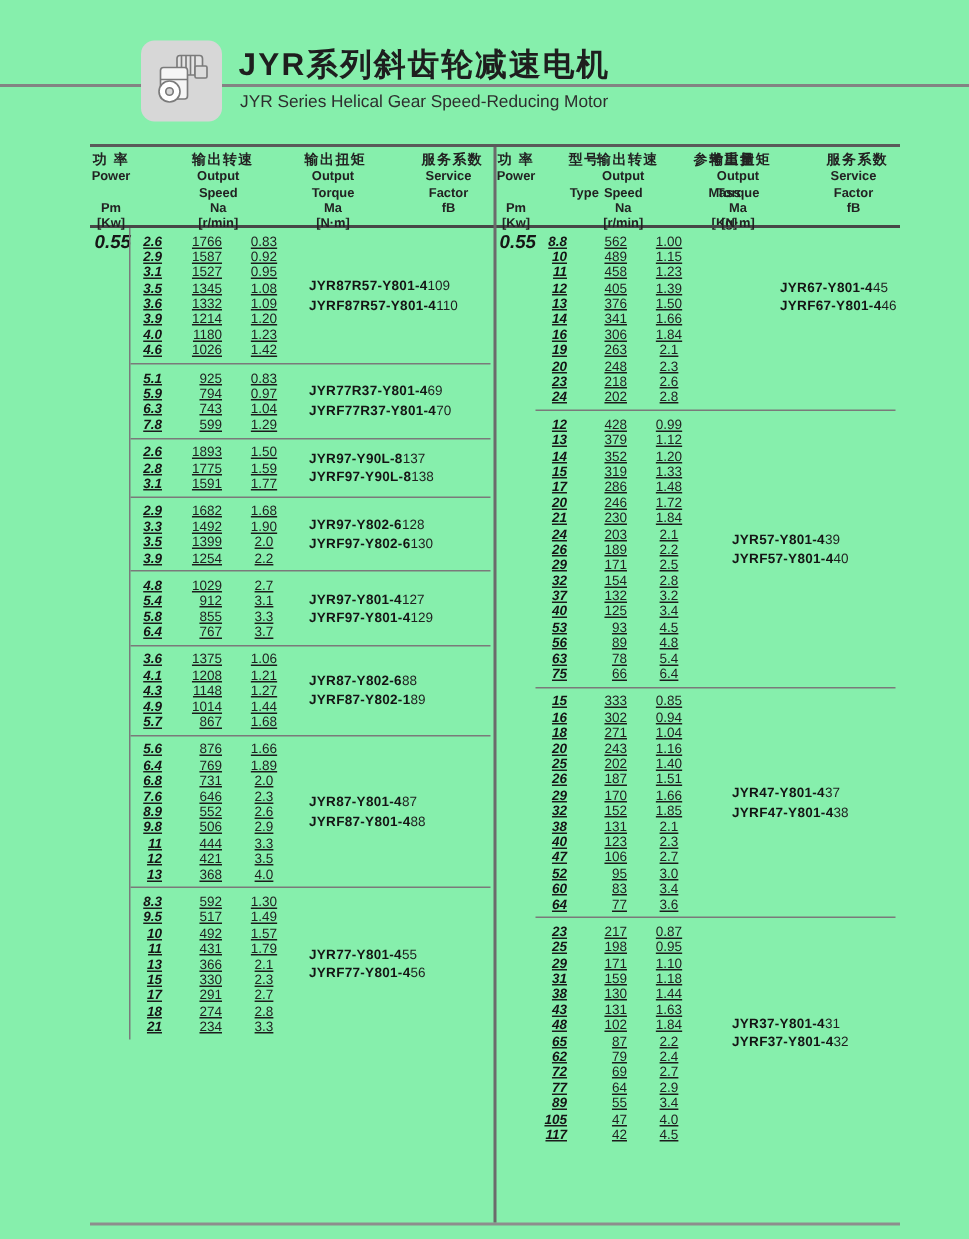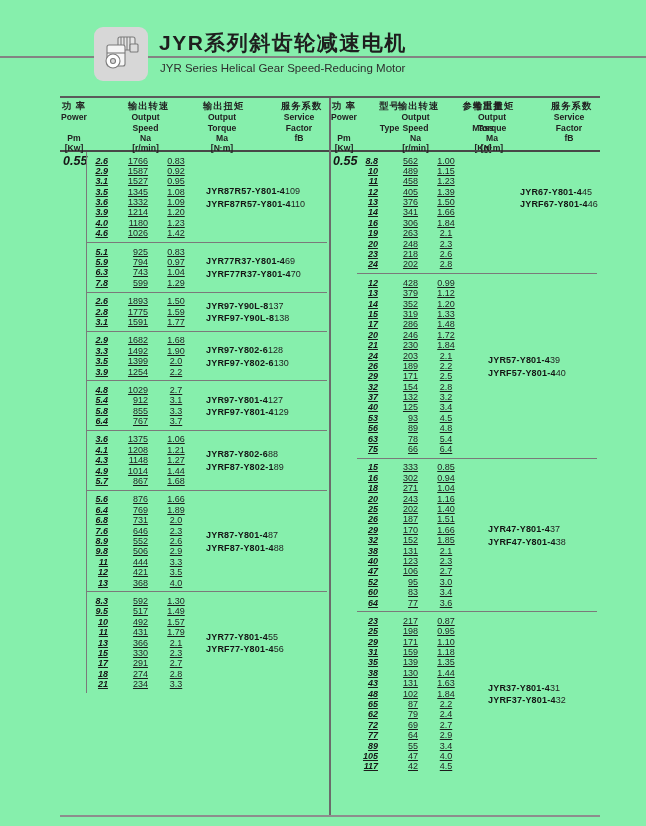--- a/index.html
+++ b/index.html
@@ -768,25 +768,20 @@
                 <div class="c-speed">29</div>
                 <div class="c-torque">171</div>
                 <div class="c-factor">1.10</div>
               </div>
               <div class="row">
                 <div class="c-speed">31</div>
                 <div class="c-torque">159</div>
                 <div class="c-factor">1.18</div>
               </div>
               <div class="row">
-                <div class="c-speed">35</div>
-                <div class="c-torque">139</div>
-                <div class="c-factor">1.35</div>
-              </div>
-              <div class="row">
                 <div class="c-speed">38</div>
                 <div class="c-torque">130</div>
                 <div class="c-factor">1.44</div>
               </div>
               <div class="row">
                 <div class="c-speed">43</div>
                 <div class="c-torque">131</div>
                 <div class="c-factor">1.63</div>
               </div>
               <div class="row">

